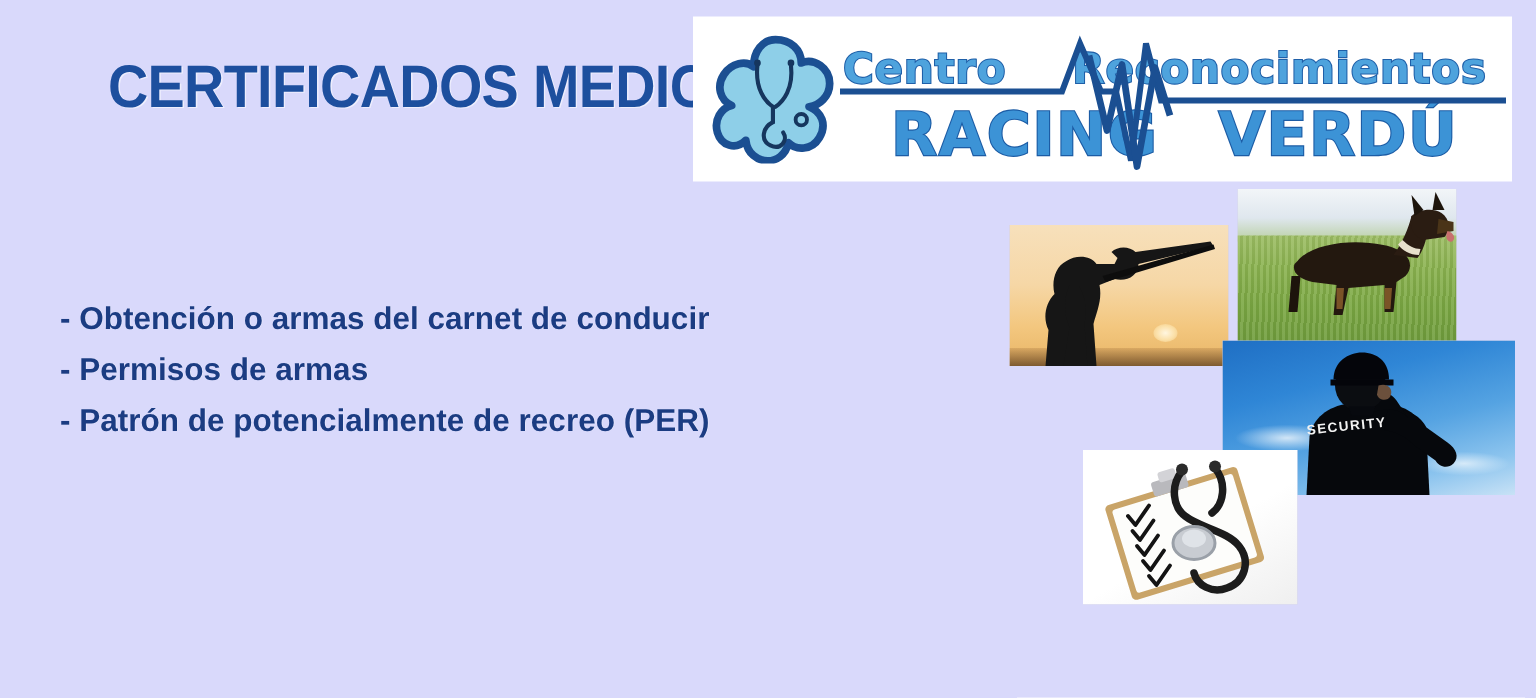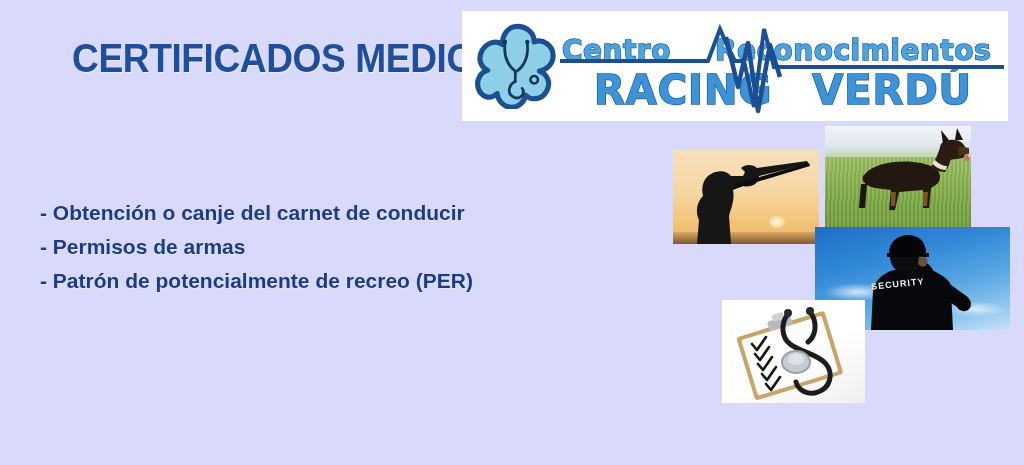--- a/index.html
+++ b/index.html
@@ -73,21 +73,21 @@
     height: 38px;
     font-family: "DejaVu Sans", sans-serif;
     font-weight: bold;
     font-size: 28px;
     color: #4ea3dd;
     -webkit-text-stroke: 1.4px #1f5fa8;
     paint-order: stroke fill;
     letter-spacing: 0.5px;
     white-space: nowrap;
     display: flex;
-    align-items: flex-end;
+    align-items: flex-start;
   }
   .wm-top .wm-centro { margin-left: 4px; }
   .wm-top .wm-recon  { margin-left: 44px; }
 
   .wm-bottom {
     position: absolute;
     left: 0;
     top: 50px;
     width: 448px;
     height: 50px;
@@ -252,21 +252,21 @@
 
       <svg id="ekg" viewBox="0 0 448 104">
         <path d="M2 46 L150 46 L162 14 L176 46 L186 46" fill="none" stroke="#1b4f92" stroke-width="4"></path>
         <path d="M186 46 L196 92 L206 14 L216 52 L446 52" fill="none" stroke="#1b4f92" stroke-width="4"></path>
         <path d="M168 22 L180 72 L190 28 L200 96 L212 30 L222 62" fill="none" stroke="#1b4f92" stroke-width="4.5" stroke-linejoin="round"></path>
       </svg>
     </div>
   </div>
 
   <div id="bullets">
-    <div class="bullet">- Obtención o canje del carnet de conducir</div>
+    <div class="bullet">- Obtención o armas del carnet de conducir</div>
     <div class="bullet">- Permisos de armas</div>
     <div class="bullet">- Patrón de potencialmente de recreo (PER)</div>
   </div>
 
   <div class="photo" id="photo-hunter">
     <div class="sky"></div>
     <div class="sun"></div>
     <div class="ground"></div>
     <svg viewBox="0 0 146 94" style="position:absolute;inset:0;width:100%;height:100%">
       <path d="M24 94 L26 70 C 22 62 24 52 30 46 C 28 38 30 28 38 24

